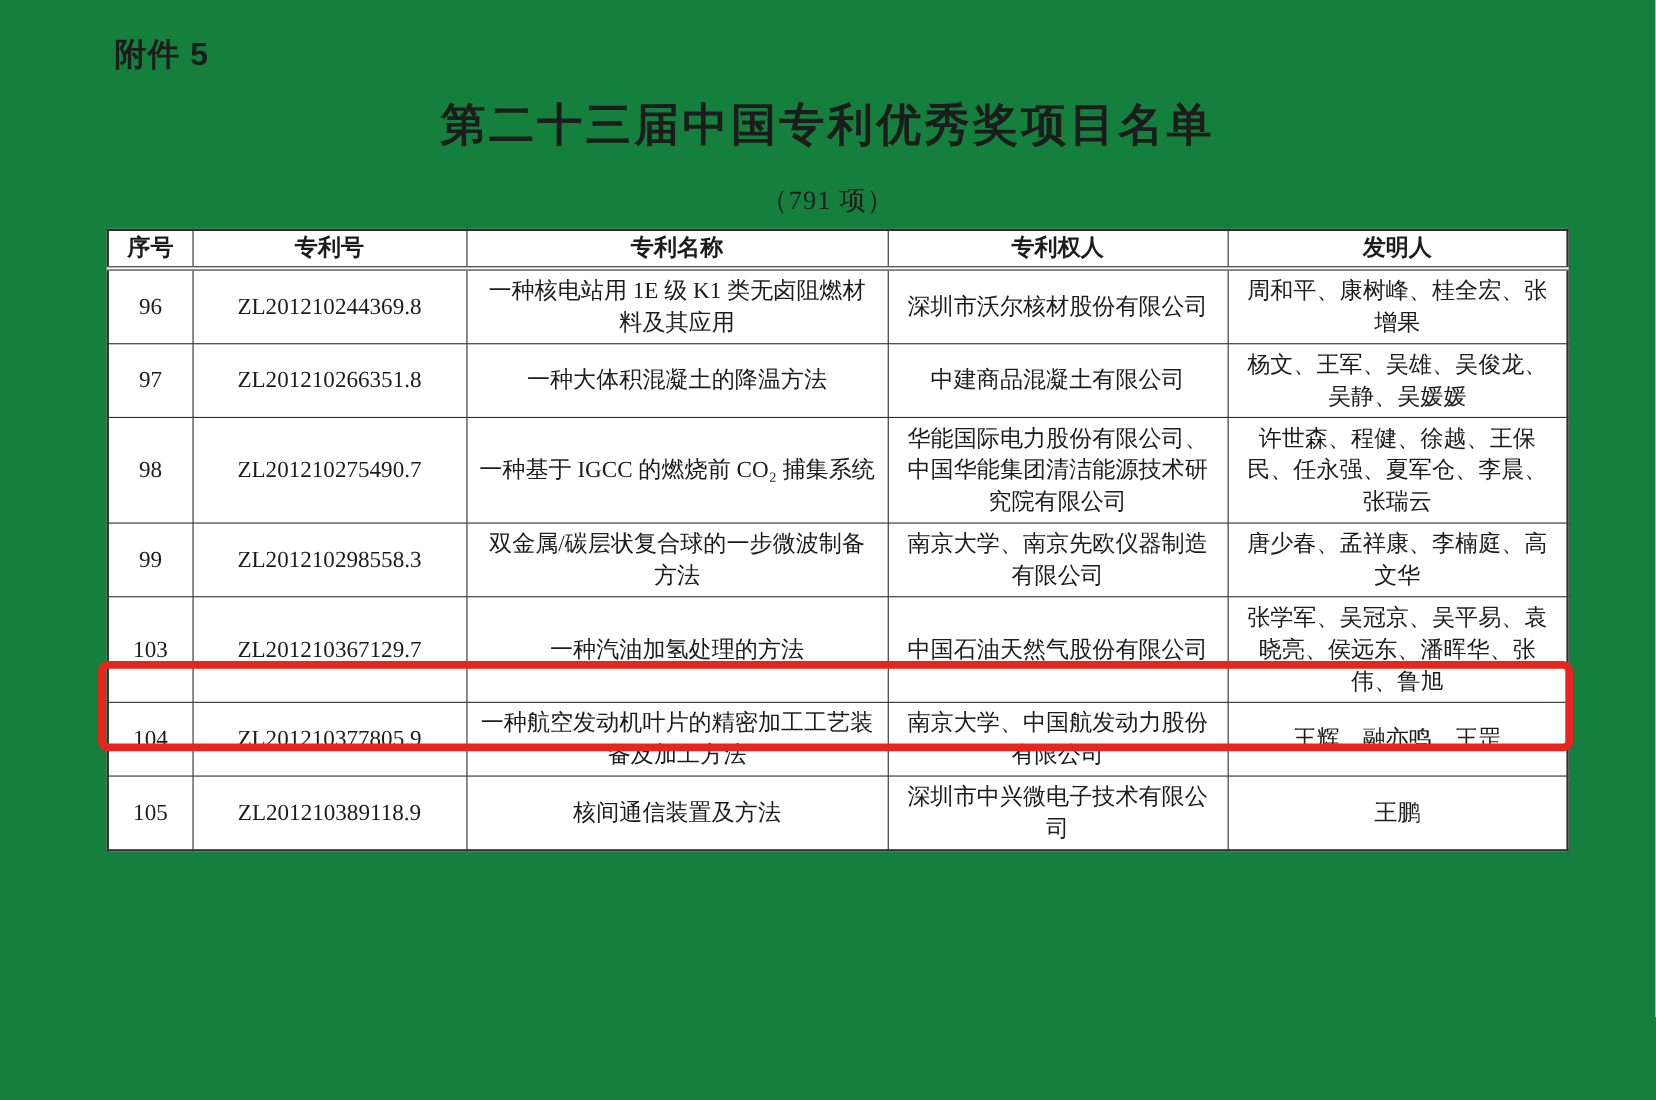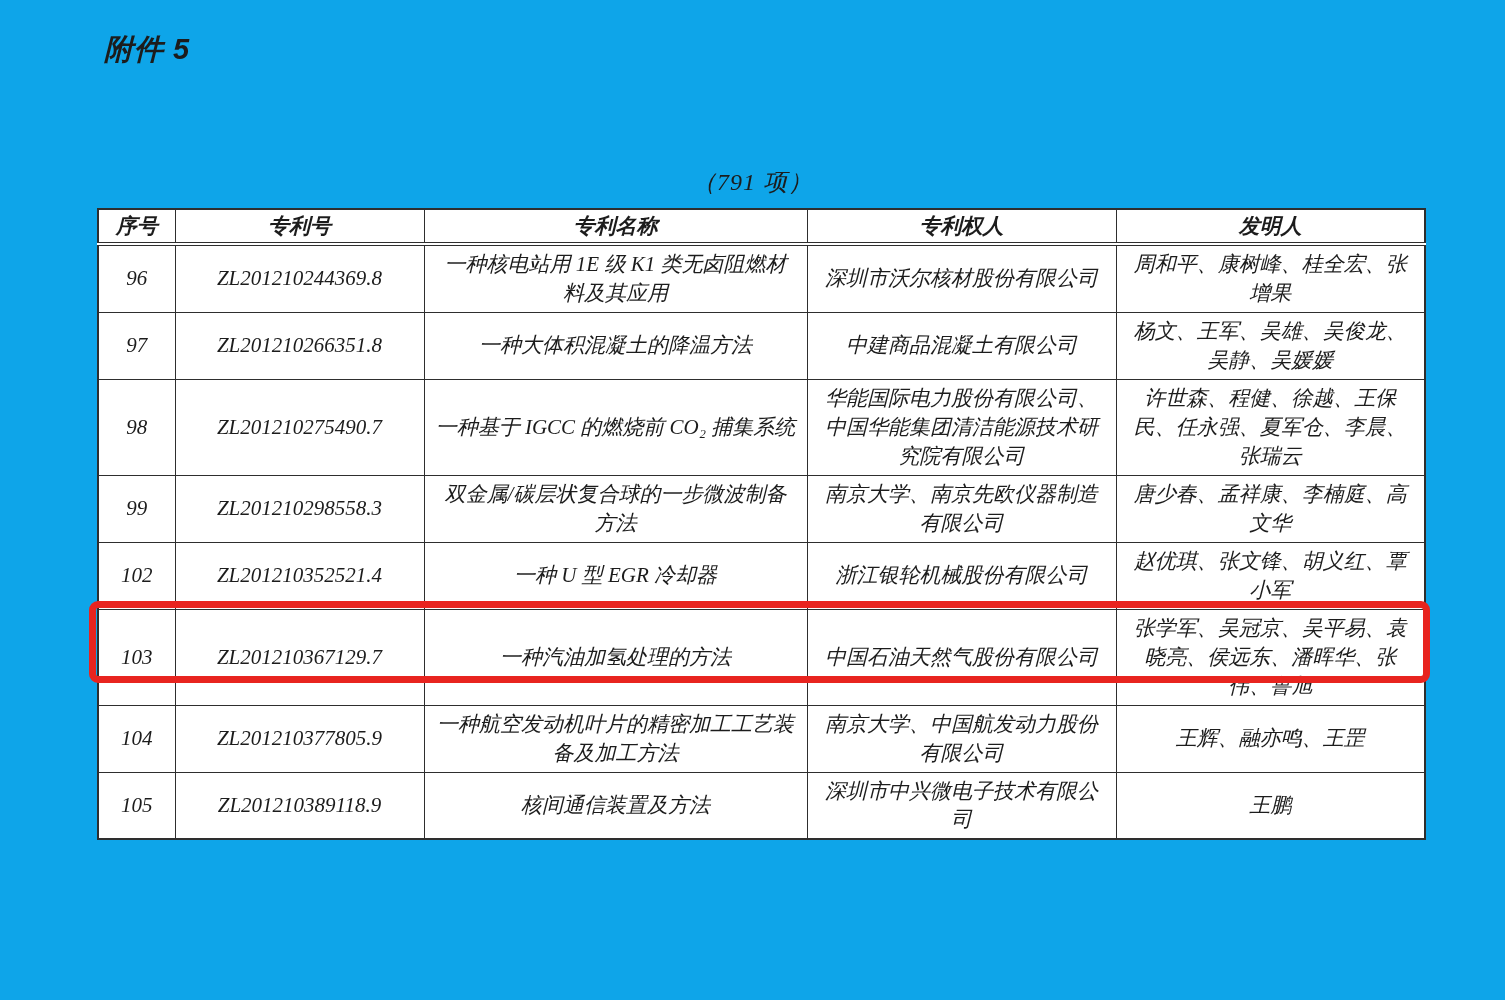--- a/index.html
+++ b/index.html
@@ -9,22 +9,21 @@
     width: 1505px;
     height: 1000px;
     overflow: hidden;
     font-family: "Liberation Serif", "DejaVu Serif", serif;
     color: #1c1c1c;
   }
   .page {
     position: relative;
     width: 1505px;
     height: 1000px;
-    background: #0ea5e9;
-    font-style: italic;
+    background: #15803d;
   }
   .attachment {
     position: absolute;
     top: 30px;
     left: 104px;
     font-family: "Liberation Sans", "DejaVu Sans", sans-serif;
     font-size: 29px;
     font-weight: 600;
     letter-spacing: 1px;
   }
@@ -94,20 +93,21 @@
     z-index: 5;
   }
 </style>
 </head>
 <body>
 
 <div class="page">
 
   <div class="attachment">附件 5</div>
 
+  <div class="doc-title">第二十三届中国专利优秀奖项目名单</div>
 
   <div class="doc-subtitle">（791 项）</div>
 
   <div class="table-wrap">
     <table class="patent-table">
       <colgroup>
         <col class="col-no">
         <col class="col-patent-no">
         <col class="col-name">
         <col class="col-owner">
@@ -145,27 +145,20 @@
     <td>许世森、程健、徐越、王保民、任永强、夏军仓、李晨、张瑞云</td>
   </tr>
           <tr>
     <td>99</td>
     <td>ZL201210298558.3</td>
     <td>双金属/碳层状复合球的一步微波制备方法</td>
     <td>南京大学、南京先欧仪器制造有限公司</td>
     <td>唐少春、孟祥康、李楠庭、高文华</td>
   </tr>
           <tr>
-    <td>102</td>
-    <td>ZL201210352521.4</td>
-    <td>一种 U 型 EGR 冷却器</td>
-    <td>浙江银轮机械股份有限公司</td>
-    <td>赵优琪、张文锋、胡义红、覃小军</td>
-  </tr>
-          <tr>
     <td>103</td>
     <td>ZL201210367129.7</td>
     <td>一种汽油加氢处理的方法</td>
     <td>中国石油天然气股份有限公司</td>
     <td>张学军、吴冠京、吴平易、袁晓亮、侯远东、潘晖华、张伟、鲁旭</td>
   </tr>
           <tr>
     <td>104</td>
     <td>ZL201210377805.9</td>
     <td>一种航空发动机叶片的精密加工工艺装备及加工方法</td>

